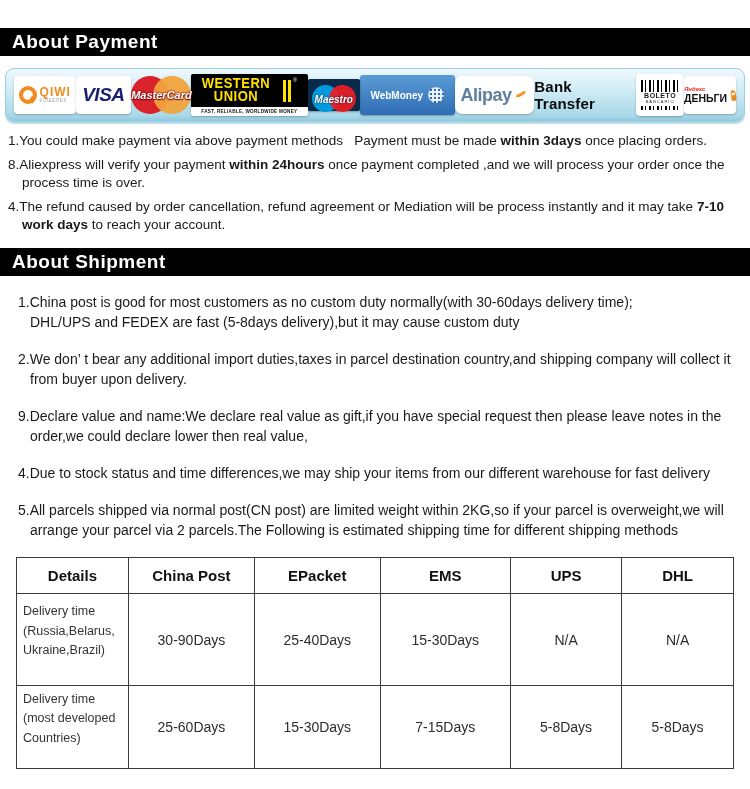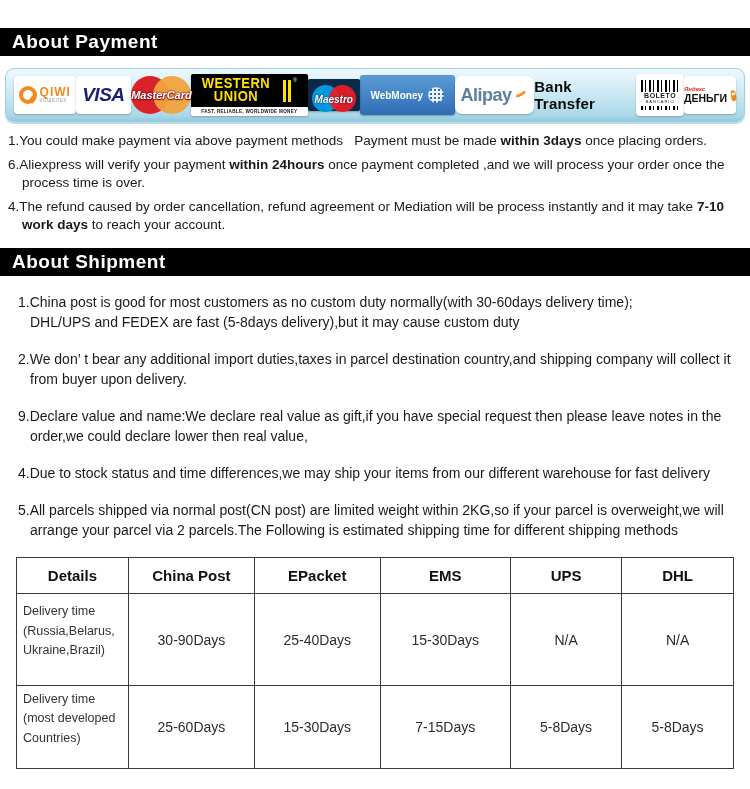--- a/index.html
+++ b/index.html
@@ -211,21 +211,21 @@
         <span class="yx-red">Яндекс</span>
         <span class="yx-black">ДЕНЬГИ</span>
       </span>
       <span class="yx-wallet"></span>
     </div>
 
   </div>
 
   <div class="payment-notes">
     <p><span>1.You could make payment via above payment methods&nbsp;&nbsp;&nbsp;Payment must be made </span><span class="b">within 3days</span><span> once placing orders.</span></p>
-    <p><span>6.Aliexpress will verify your payment </span><span class="b">within 24hours</span><span> once payment completed ,and we will process your order once the process time is over.</span></p>
+    <p><span>8.Aliexpress will verify your payment </span><span class="b">within 24hours</span><span> once payment completed ,and we will process your order once the process time is over.</span></p>
     <p><span>4.The refund caused by order cancellation, refund agreement or Mediation will be process instantly and it may take </span><span class="b">7-10 work days</span><span> to reach your account.</span></p>
   </div>
 
   <div class="bar second">
     <span>About Shipment</span>
   </div>
 
   <div class="shipment-notes">
     <p><span>1.China post is good for most customers as no custom duty normally(with 30-60days delivery time);</span><br><span> DHL/UPS and FEDEX are fast (5-8days delivery),but it may cause custom duty</span></p>
     <p><span>2.We don’ t bear any additional import duties,taxes in parcel destination country,and shipping company will collect it from buyer upon delivery.</span></p>

